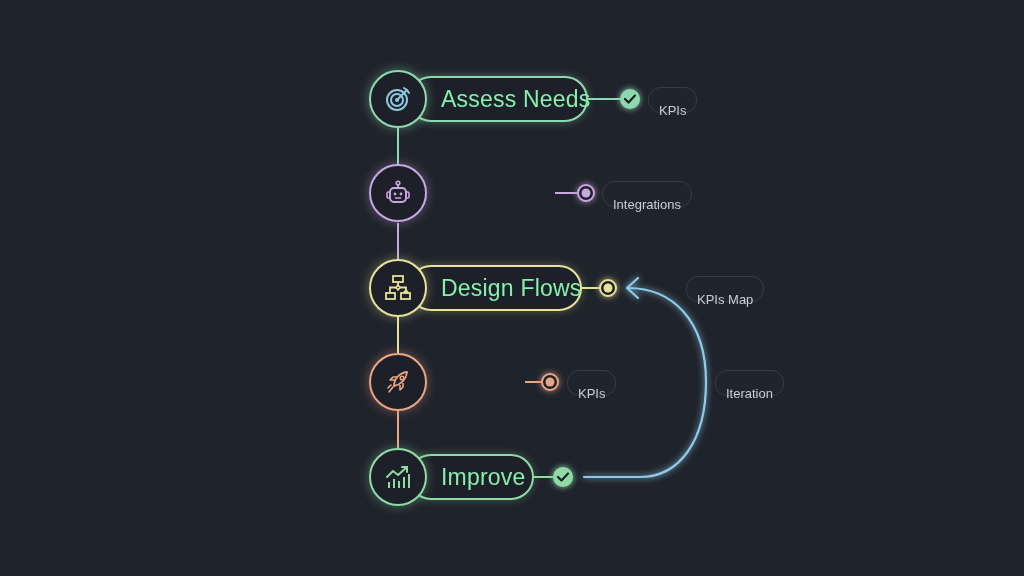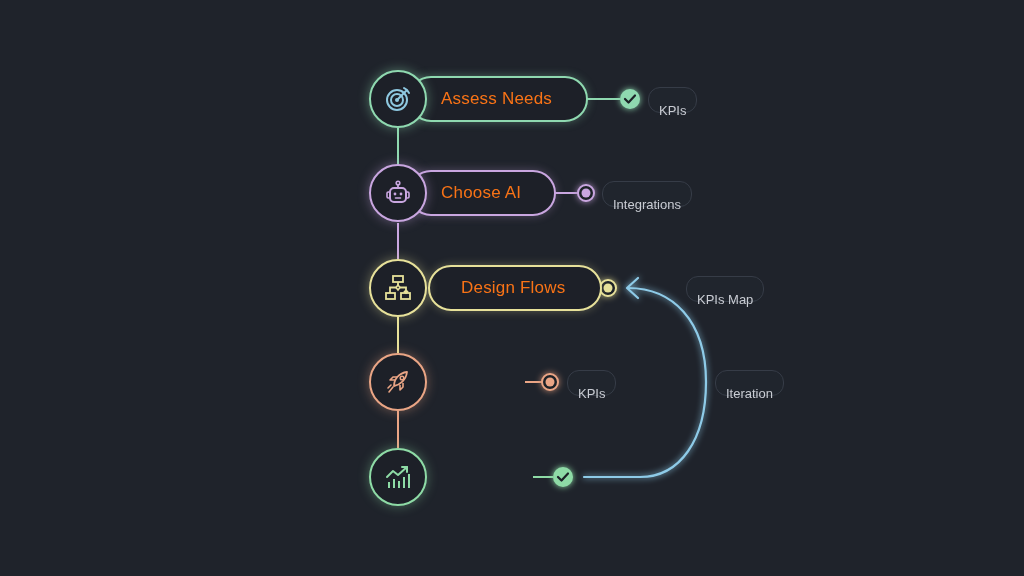--- a/index.html
+++ b/index.html
@@ -10,21 +10,21 @@
     position:relative;
   }
   .canvas { position:absolute; left:0; top:0; width:1024px; height:576px; }
   svg.overlay { position:absolute; left:0; top:0; }
   .pill {
     position:absolute; height:46px; border-radius:24px;
     border:2px solid; box-sizing:border-box; background:#1d2028;
   }
   .pill-label {
     position:absolute; top:50%; transform:translateY(-50%);
-    left:70px; font-size:17px; color:#f97316; white-space:nowrap; letter-spacing:0.2px;
+    left:70px; font-size:23px; color:#86efac; white-space:nowrap; letter-spacing:0.2px;
   }
   .node {
     position:absolute; width:58px; height:58px; border-radius:50%;
     border:2px solid; box-sizing:border-box; background:#1d2028;
     display:flex; align-items:center; justify-content:center;
   }
   .tag {
     position:absolute; height:24px; border-radius:12px;
     border:1px solid #363c47; background:#20252d; box-sizing:border-box;
     color:#c9ccd3; font-size:13px; line-height:22px; padding:12px 10px; white-space:nowrap;
@@ -90,38 +90,35 @@
   <div class="node" style="left:369px;top:70px;border-color:#8fd9b0;box-shadow:0 0 12px rgba(143,217,176,.45);">
     <svg width="28" height="28" viewBox="0 0 28 28">
       <circle cx="13" cy="15" r="10" stroke="#8ec8e0" stroke-width="2" fill="none"></circle>
       <circle cx="13" cy="15" r="6" stroke="#8ec8e0" stroke-width="2" fill="none"></circle>
       <circle cx="13" cy="15" r="2" fill="#8ec8e0"></circle>
       <path d="M13 15 L23 5 M20 3 L23 5 L25 8" stroke="#8ec8e0" stroke-width="2" fill="none" stroke-linecap="round"></path>
     </svg>
   </div>
   <div class="tag" style="left:648px;top:87px;">KPIs</div>
 
-  <div class="pill" style="left:408px;top:170px;width:148px;border-color:#c9a6e0;box-shadow:0 0 10px rgba(201,166,224,.3);">
-    <span class="pill-label" style="left:31px;">Choose AI</span>
-  </div>
   <div class="node" style="left:369px;top:164px;border-color:#c9a6e0;box-shadow:0 0 12px rgba(201,166,224,.4);">
     <svg width="30" height="30" viewBox="0 0 30 30">
       <circle cx="15" cy="5" r="1.8" stroke="#c9a6e0" stroke-width="1.6" fill="none"></circle>
       <line x1="15" y1="7" x2="15" y2="10" stroke="#c9a6e0" stroke-width="1.8"></line>
       <rect x="7" y="10" width="16" height="14" rx="4" stroke="#c9a6e0" stroke-width="2" fill="none"></rect>
       <rect x="4" y="14" width="3" height="6" rx="1.2" stroke="#c9a6e0" stroke-width="1.6" fill="none"></rect>
       <rect x="23" y="14" width="3" height="6" rx="1.2" stroke="#c9a6e0" stroke-width="1.6" fill="none"></rect>
       <circle cx="12" cy="16" r="1.4" fill="#c9a6e0"></circle>
         <circle cx="18" cy="16" r="1.4" fill="#c9a6e0"></circle>
       <line x1="12.5" y1="20" x2="17.5" y2="20" stroke="#c9a6e0" stroke-width="1.6" stroke-linecap="round"></line>
     </svg>
   </div>
   <div class="tag" style="left:602px;top:181px;">Integrations</div>
 
-  <div class="pill" style="left:428px;top:265px;width:174px;border-color:#e7e19a;box-shadow:0 0 10px rgba(231,225,154,.3);">
+  <div class="pill" style="left:408px;top:265px;width:174px;border-color:#e7e19a;box-shadow:0 0 10px rgba(231,225,154,.3);">
     <span class="pill-label" style="left:31px;">Design Flows</span>
   </div>
   <div class="node" style="left:369px;top:259px;border-color:#e7e19a;box-shadow:0 0 12px rgba(231,225,154,.4);">
     <svg width="30" height="30" viewBox="0 0 30 30">
       <rect x="10" y="3" width="10" height="6" stroke="#e7e19a" stroke-width="1.8" fill="none"></rect>
       <line x1="15" y1="9" x2="15" y2="13" stroke="#e7e19a" stroke-width="1.8"></line>
       <path d="M15 12 L17 14.5 L15 17 L13 14.5 Z" stroke="#e7e19a" stroke-width="1.6" fill="none"></path>
       <path d="M13 14.5 H7 V20 M17 14.5 H23 V20 M21 18 L23 20 L25 18" stroke="#e7e19a" stroke-width="1.8" fill="none"></path>
       <rect x="3" y="20" width="9" height="6" stroke="#e7e19a" stroke-width="1.8" fill="none"></rect>
       <rect x="18" y="20" width="9" height="6" stroke="#e7e19a" stroke-width="1.8" fill="none"></rect>
@@ -132,20 +129,23 @@
   <div class="node" style="left:369px;top:353px;border-color:#eaa585;box-shadow:0 0 12px rgba(234,165,133,.4);">
     <svg width="30" height="30" viewBox="0 0 30 30">
       <path d="M11 19 C11 12 16 6 24 5 C23 13 17 18 11 19 Z" stroke="#eaa585" stroke-width="1.8" fill="none" stroke-linejoin="round"></path>
       <circle cx="19" cy="11" r="1.8" stroke="#eaa585" stroke-width="1.5" fill="none"></circle>
       <path d="M12 13 L7 13 L10 10 L14 10 M17 18 L17 23 L20 20 L20 16" stroke="#eaa585" stroke-width="1.6" fill="none" stroke-linejoin="round"></path>
       <path d="M10 20 L6 25 M8 18 L5 21" stroke="#eaa585" stroke-width="1.6" stroke-linecap="round"></path>
     </svg>
   </div>
   <div class="tag" style="left:567px;top:370px;">KPIs</div>
 
+  <div class="pill" style="left:408px;top:454px;width:126px;border-color:#8edba6;box-shadow:0 0 10px rgba(142,219,166,.3);">
+    <span class="pill-label" style="left:31px;">Improve</span>
+  </div>
   <div class="node" style="left:369px;top:448px;border-color:#8edba6;box-shadow:0 0 12px rgba(142,219,166,.4);">
     <svg width="30" height="30" viewBox="0 0 30 30">
       <path d="M4 15 L10 9 L15 13 L24 5" stroke="#8edba6" stroke-width="2" fill="none" stroke-linecap="round" stroke-linejoin="round"></path>
       <path d="M19 5 H24 V10" stroke="#8edba6" stroke-width="2" fill="none" stroke-linecap="round" stroke-linejoin="round"></path>
       <line x1="6" y1="20" x2="6" y2="26" stroke="#8edba6" stroke-width="2"></line>
       <line x1="11" y1="17" x2="11" y2="26" stroke="#8edba6" stroke-width="2"></line>
       <line x1="16" y1="19" x2="16" y2="26" stroke="#8edba6" stroke-width="2"></line>
       <line x1="21" y1="15" x2="21" y2="26" stroke="#8edba6" stroke-width="2"></line>
       <line x1="26" y1="12" x2="26" y2="26" stroke="#8edba6" stroke-width="2"></line>
     </svg>

